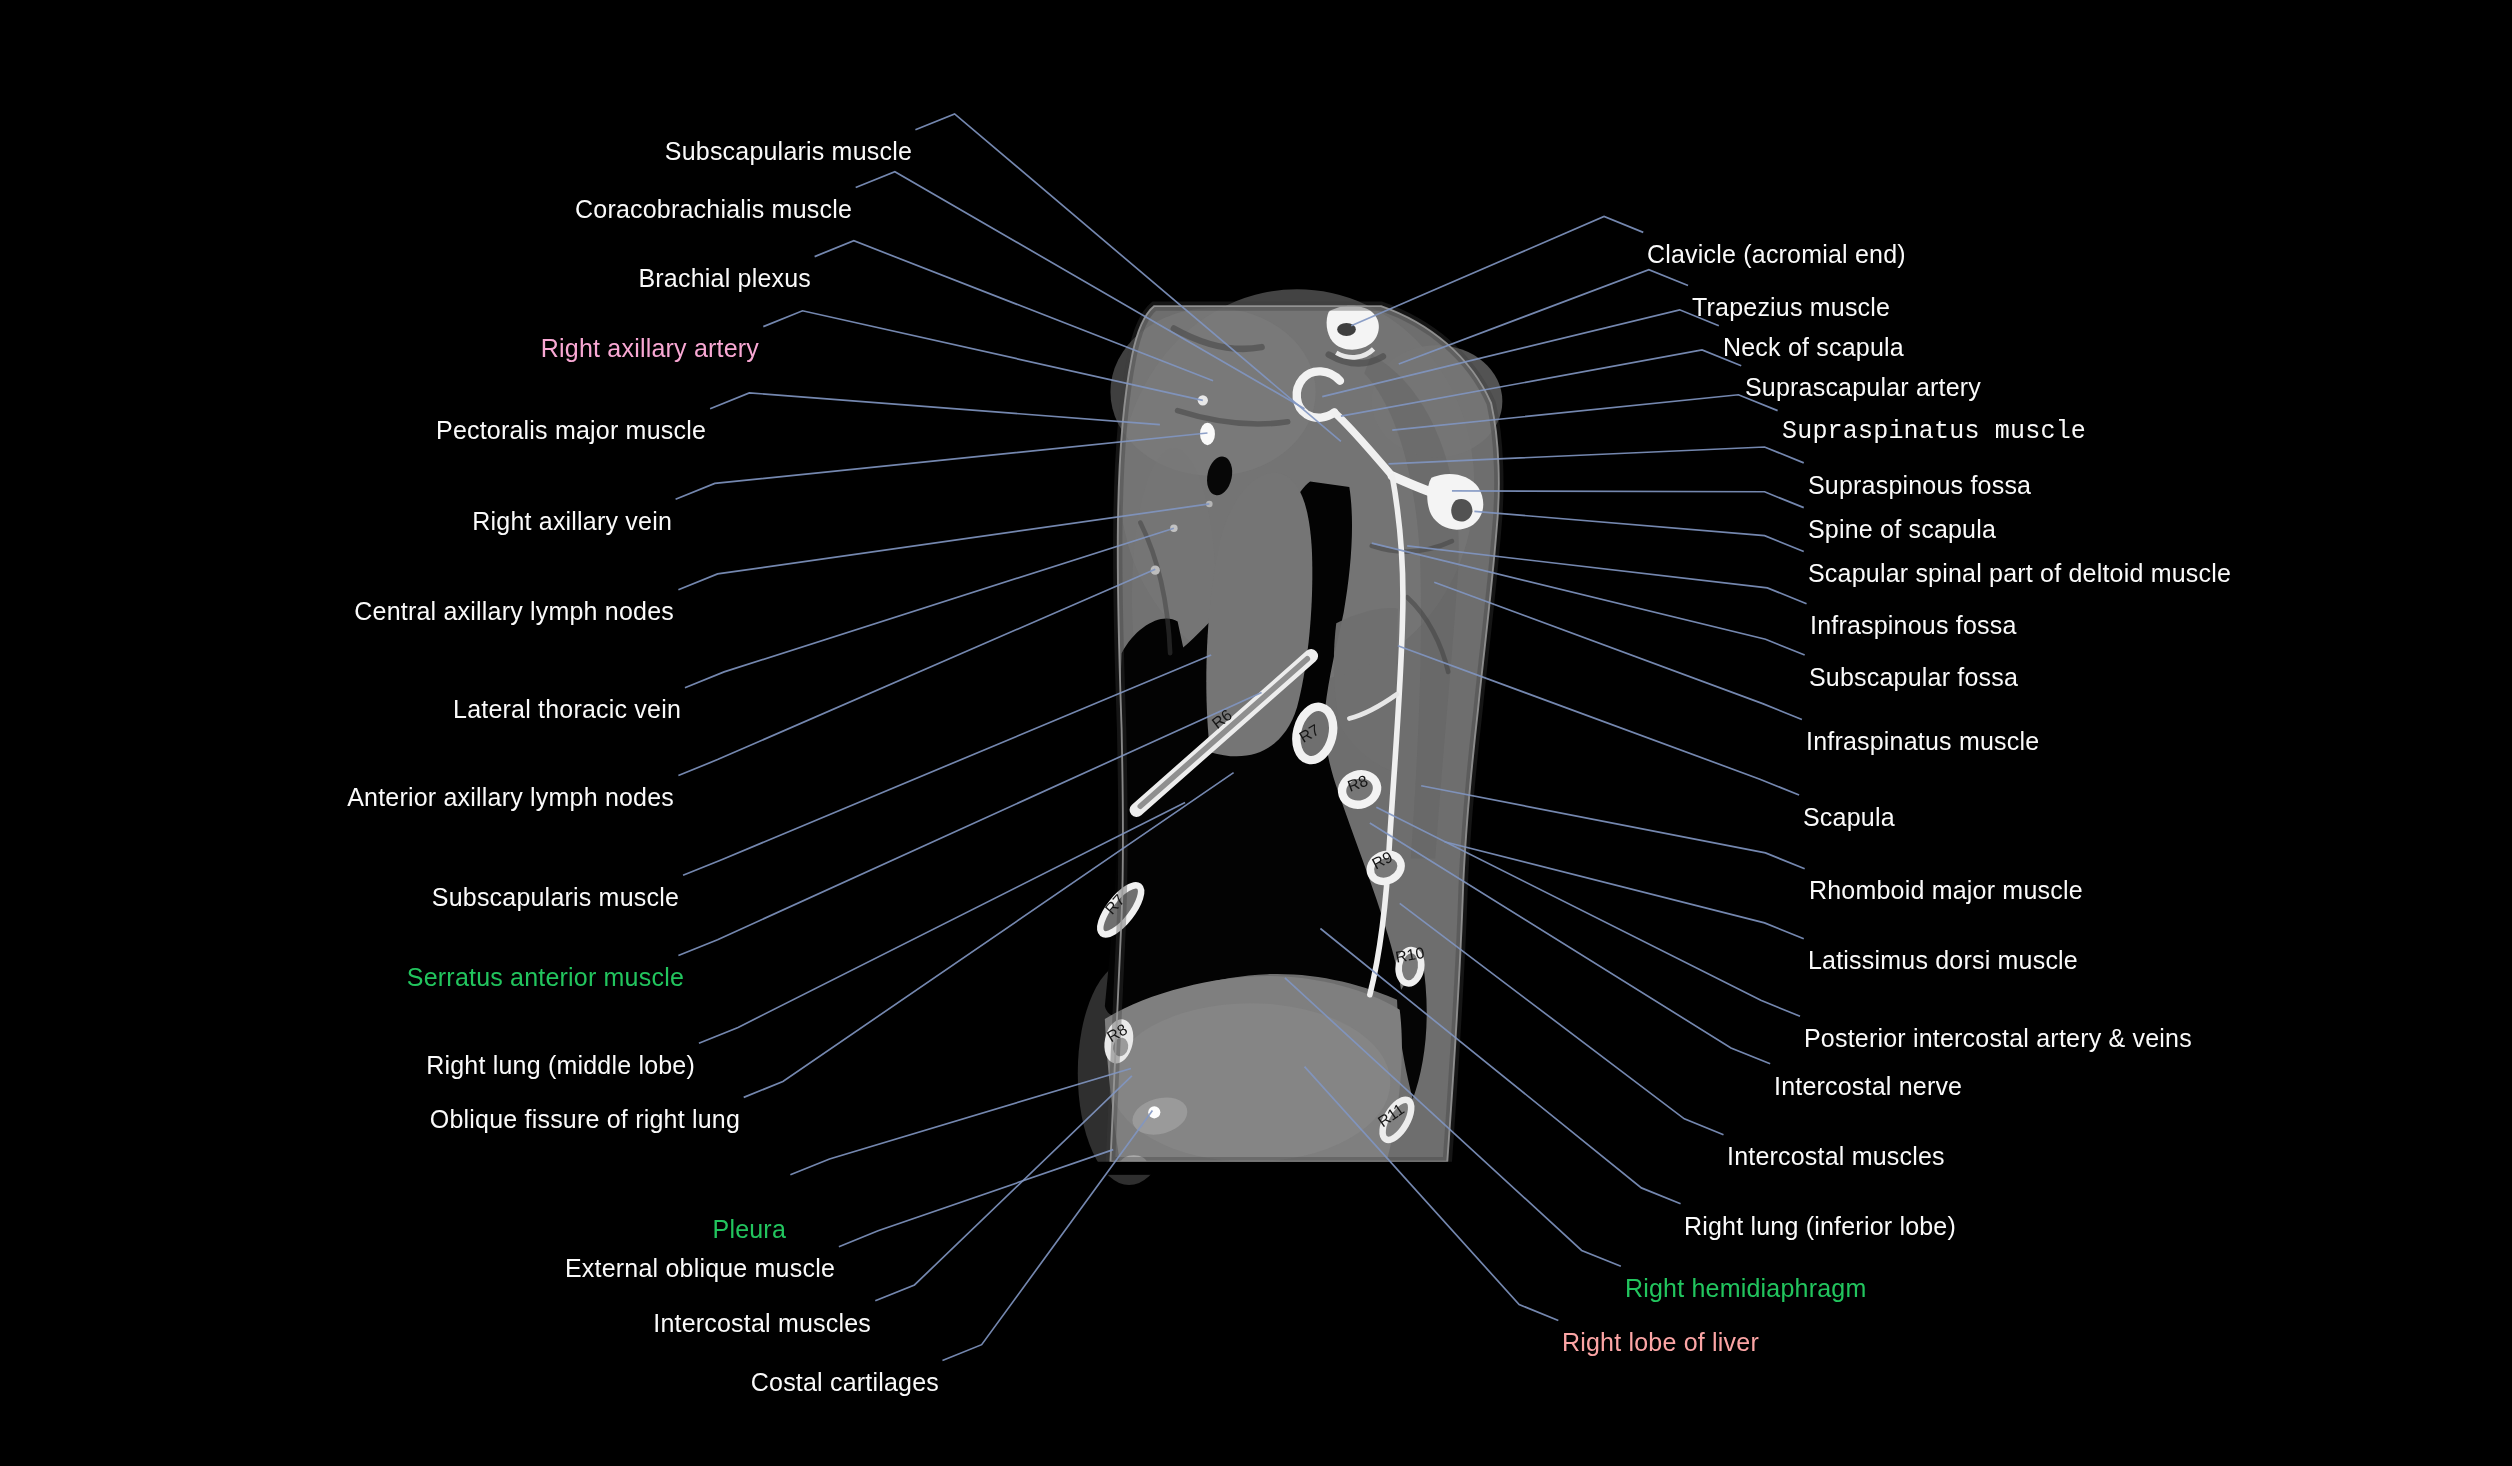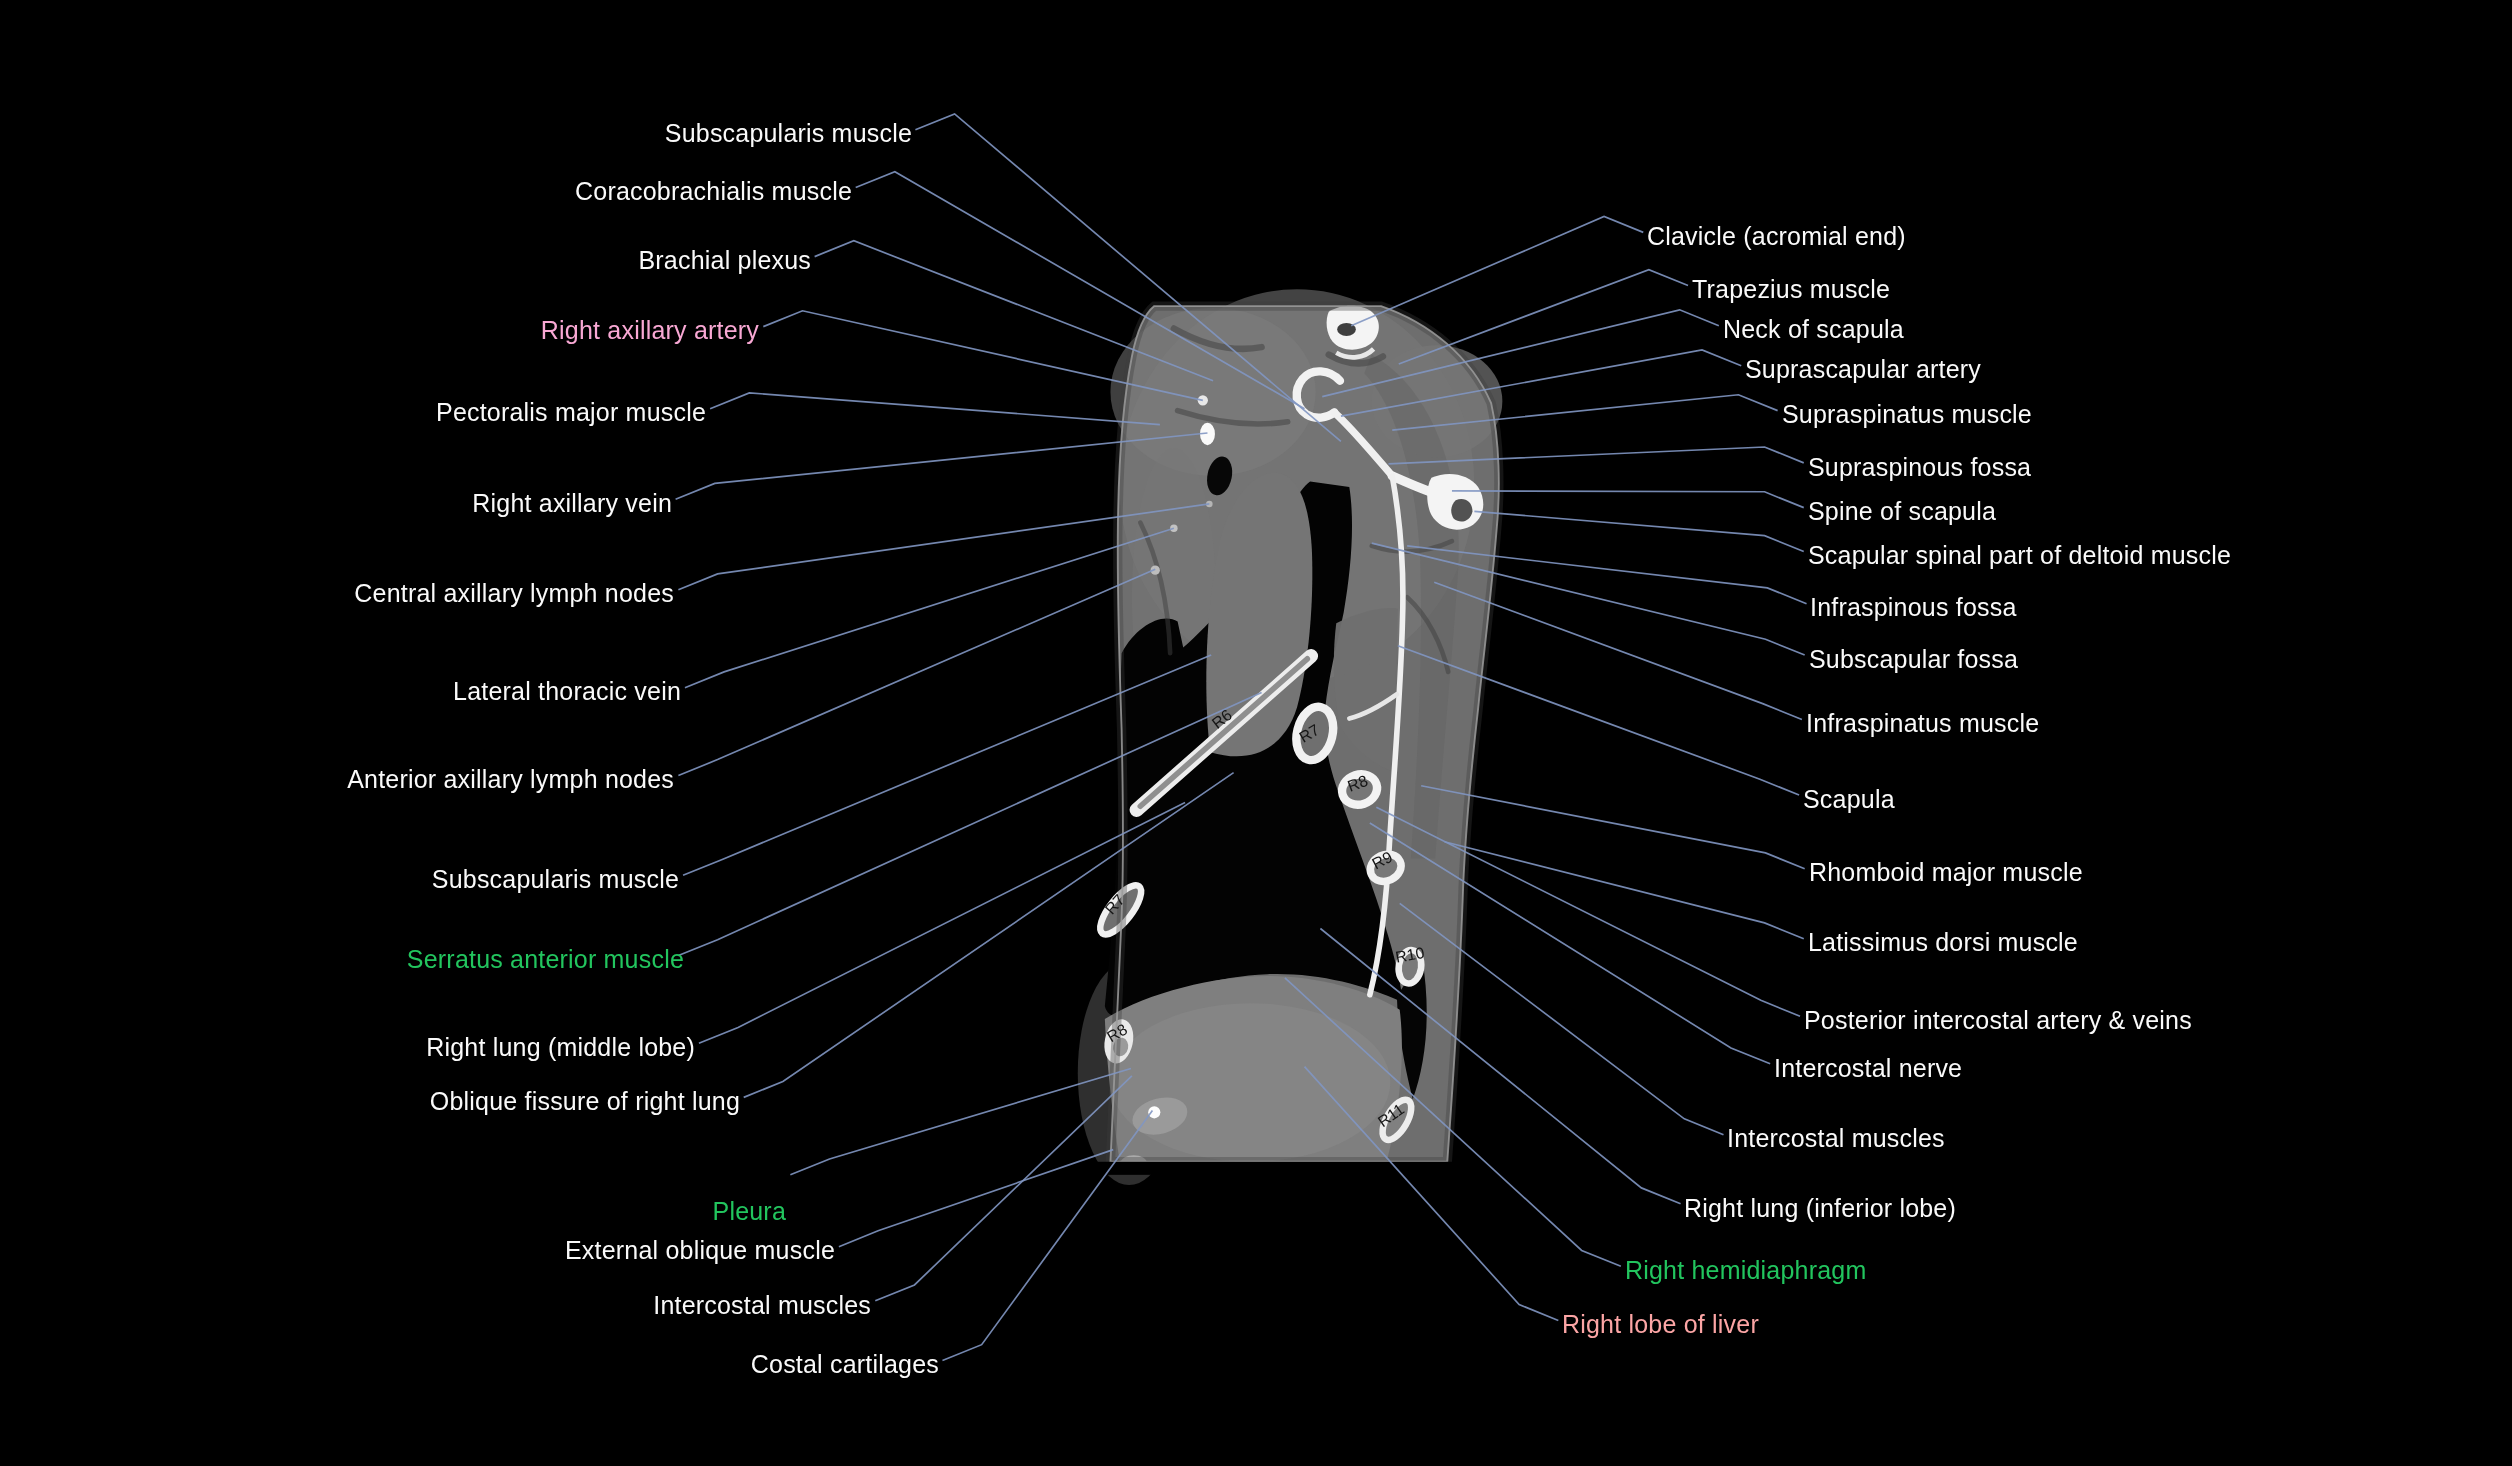--- a/index.html
+++ b/index.html
@@ -3,21 +3,21 @@
 <meta charset="utf-8">
 <style>
   html,body{margin:0;padding:0;background:#000;}
   .page{
     position:relative;width:2512px;height:1466px;background:#000;
     overflow:hidden;font-family:"Liberation Sans",sans-serif;
   }
   .ct-wrap{position:absolute;left:0;top:0;}
   .anno{
     position:absolute;color:#fafafa;font-size:25px;line-height:1.15;
-    white-space:nowrap;transform:translateY(-52%);letter-spacing:0.2px;
+    white-space:nowrap;transform:translateY(-52%);letter-spacing:0.2px;margin-top:18px;
   }
   .anno.left{text-align:right;}
   svg.overlay{position:absolute;left:0;top:0;pointer-events:none;}
 </style>
 </head>
 <body>
 
 <div class="page" style="background: rgb(0, 0, 0);">
 
   <div class="ct-wrap">
@@ -189,21 +189,21 @@
       <div class="anno left" style="color: rgb(250, 250, 250); right: 1817px; top: 1048px;">Right lung (middle lobe)</div>
       <div class="anno left" style="color: rgb(250, 250, 250); right: 1772px; top: 1102px;">Oblique fissure of right lung</div>
       <div class="anno left" style="color: #22c55e; right: 1726px; top: 1212px;">Pleura</div>
       <div class="anno left" style="color: rgb(250, 250, 250); right: 1677px; top: 1251px;">External oblique muscle</div>
       <div class="anno left" style="color: rgb(250, 250, 250); right: 1641px; top: 1306px;">Intercostal muscles</div>
       <div class="anno left" style="color: rgb(250, 250, 250); right: 1573px; top: 1365px;">Costal cartilages</div>
       <div class="anno right" style="color: rgb(250, 250, 250); left: 1647px; top: 237px;">Clavicle (acromial end)</div>
       <div class="anno right" style="color: rgb(250, 250, 250); left: 1692px; top: 290px;">Trapezius muscle</div>
       <div class="anno right" style="color: rgb(250, 250, 250); left: 1723px; top: 330px;">Neck of scapula</div>
       <div class="anno right" style="color: rgb(250, 250, 250); left: 1745px; top: 370px;">Suprascapular artery</div>
-      <div class="anno right" style="color: rgb(250, 250, 250); left: 1782px; top: 415px;">Supraspinatus muscle</div>
+      <div class="anno right" style="color: rgb(250, 250, 250); left: 1782px; top: 415px; font-family: Liberation Mono, monospace;">Supraspinatus muscle</div>
       <div class="anno right" style="color: rgb(250, 250, 250); left: 1808px; top: 468px;">Supraspinous fossa</div>
       <div class="anno right" style="color: rgb(250, 250, 250); left: 1808px; top: 512px;">Spine of scapula</div>
       <div class="anno right" style="color: rgb(250, 250, 250); left: 1808px; top: 556px;">Scapular spinal part of deltoid muscle</div>
       <div class="anno right" style="color: rgb(250, 250, 250); left: 1810px; top: 608px;">Infraspinous fossa</div>
       <div class="anno right" style="color: rgb(250, 250, 250); left: 1809px; top: 660px;">Subscapular fossa</div>
       <div class="anno right" style="color: rgb(250, 250, 250); left: 1806px; top: 724px;">Infraspinatus muscle</div>
       <div class="anno right" style="color: rgb(250, 250, 250); left: 1803px; top: 800px;">Scapula</div>
       <div class="anno right" style="color: rgb(250, 250, 250); left: 1809px; top: 873px;">Rhomboid major muscle</div>
       <div class="anno right" style="color: rgb(250, 250, 250); left: 1808px; top: 943px;">Latissimus dorsi muscle</div>
       <div class="anno right" style="color: rgb(250, 250, 250); left: 1804px; top: 1021px;">Posterior intercostal artery &amp; veins</div>

